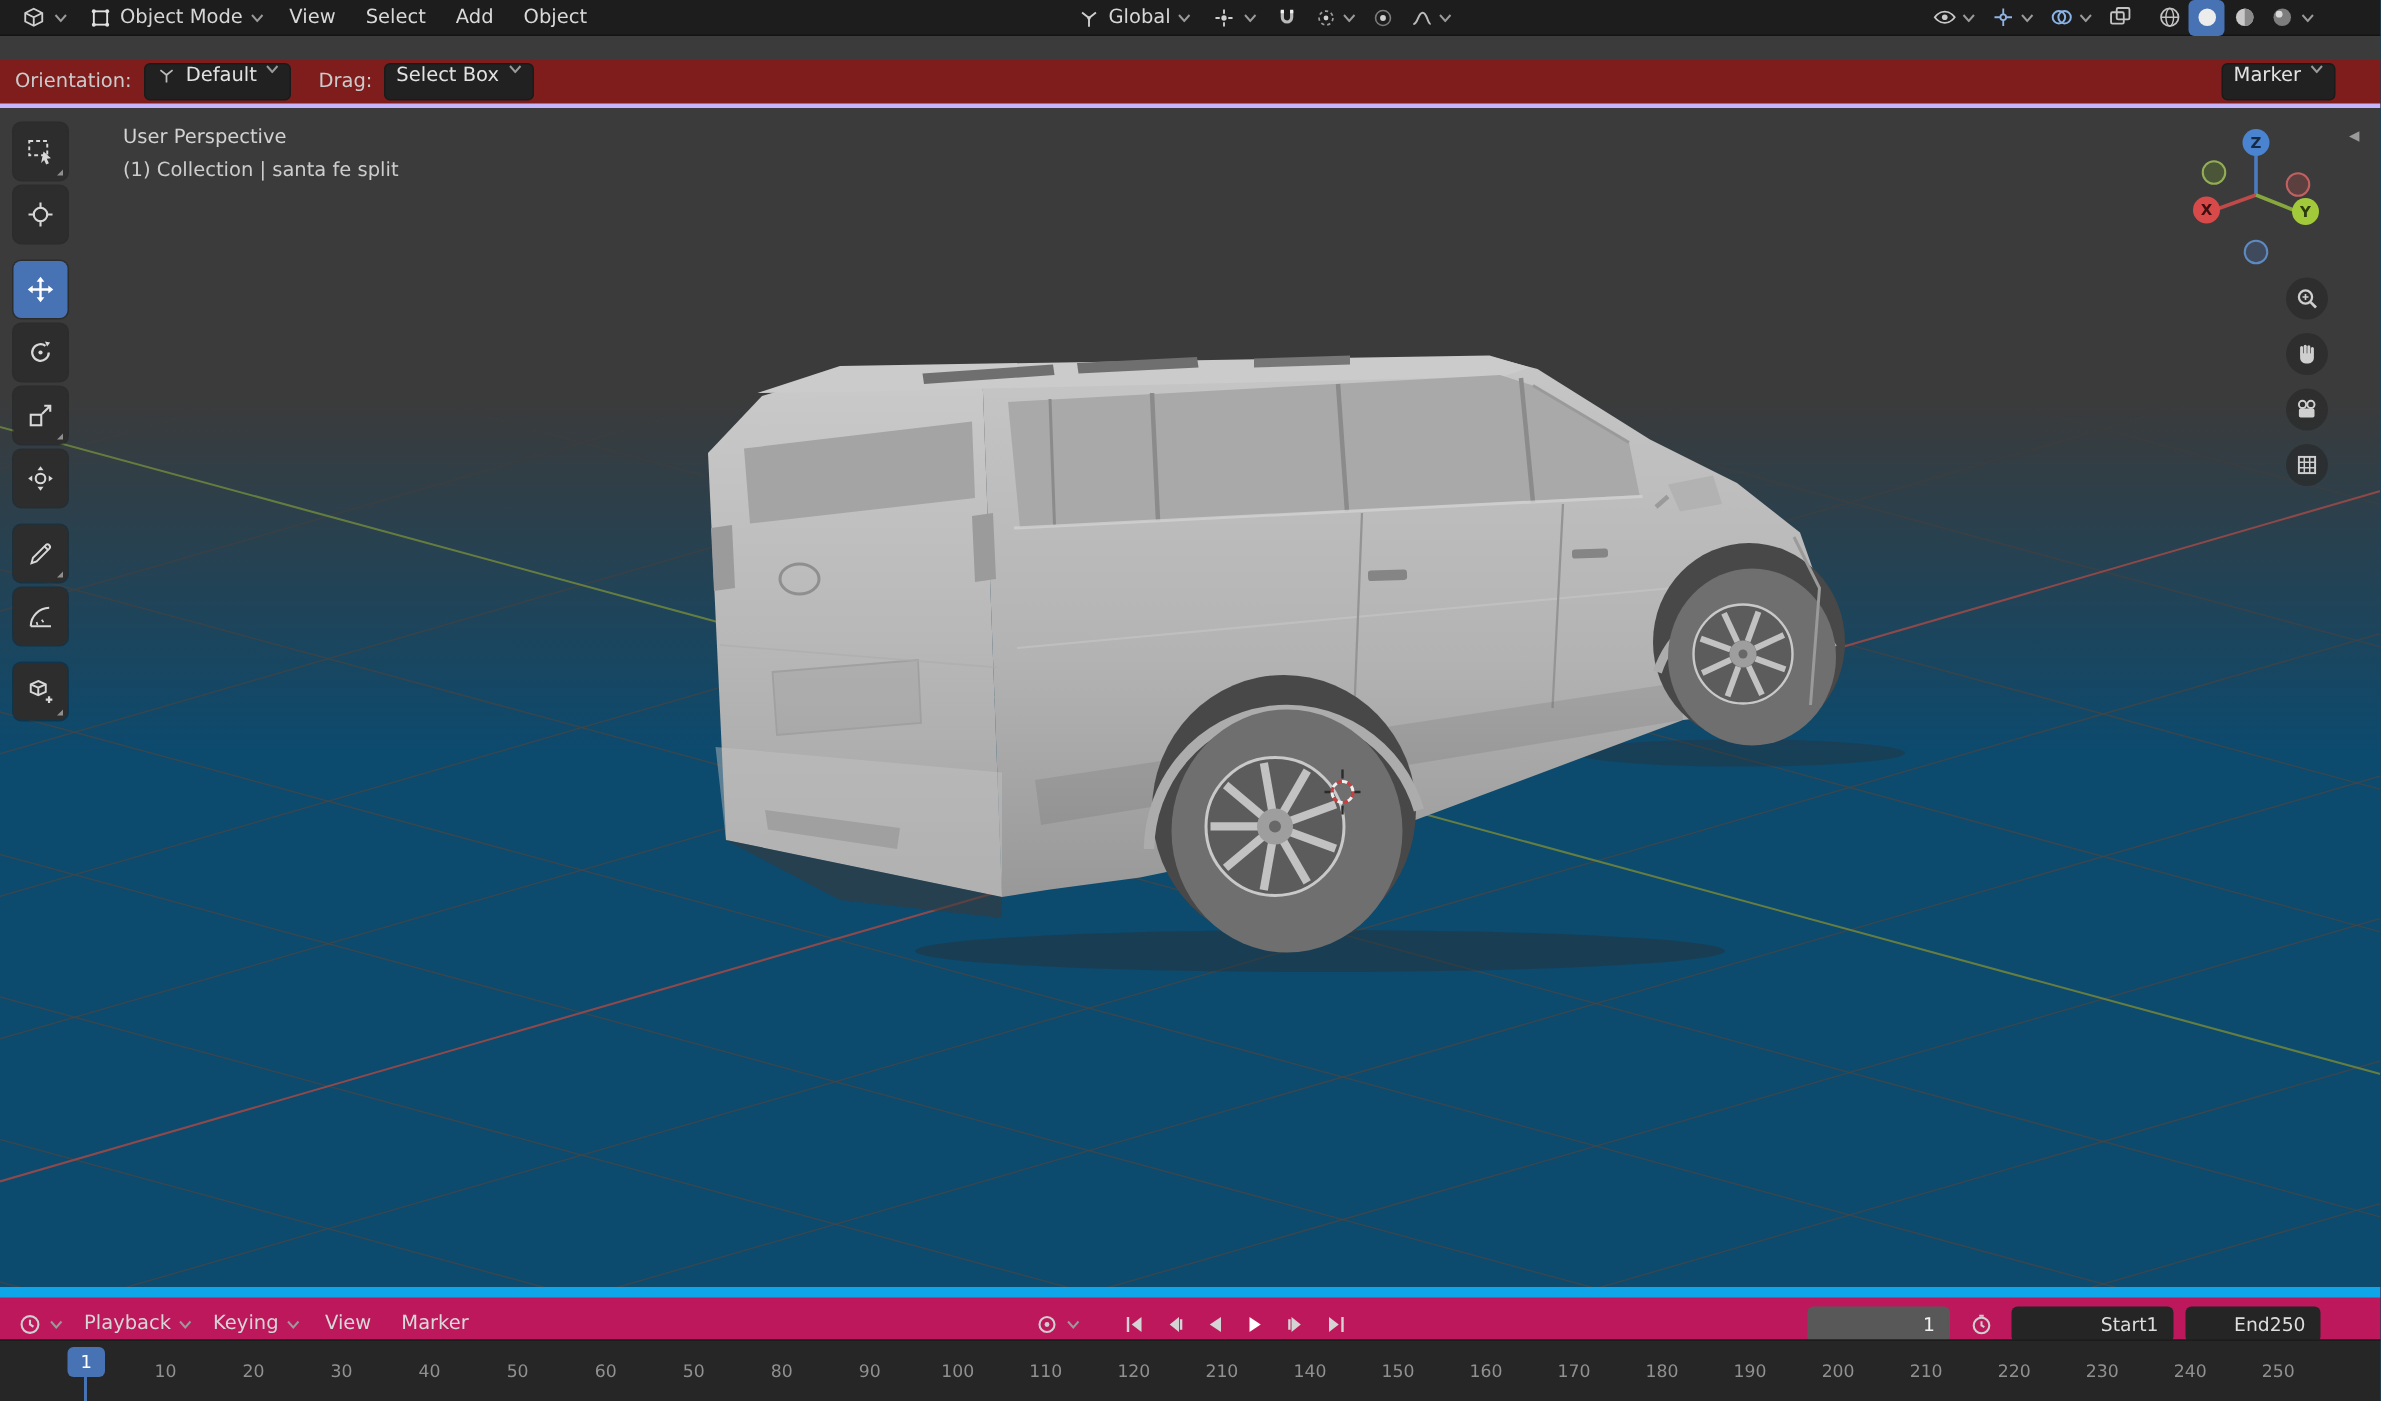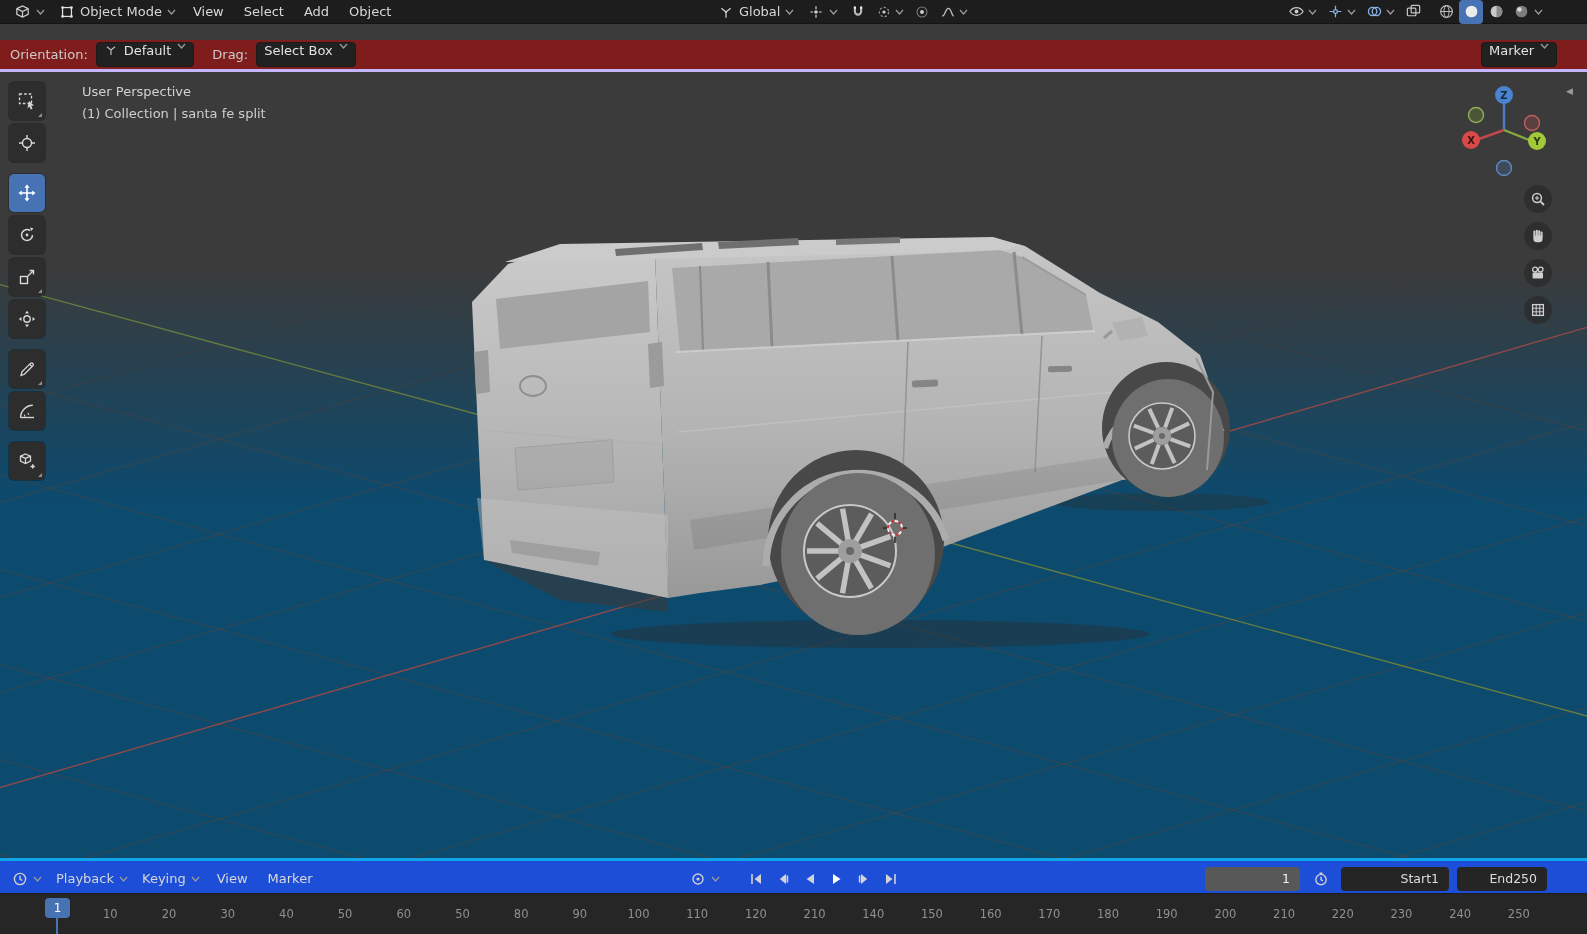--- a/index.html
+++ b/index.html
@@ -45,22 +45,22 @@
       border-left:4px solid transparent;border-bottom:4px solid #8f8f8f;}
 
   
   .nav-gizmo{position:absolute;right:33px;top:10px;width:100px;height:100px;z-index:5;}
   .side-col{position:absolute;right:35px;top:113px;display:flex;flex-direction:column;gap:9px;z-index:5;}
   .side-btn{width:28px;height:28px;border-radius:50%;background:rgba(40,40,40,.65);
             display:flex;align-items:center;justify-content:center;color:#cfcfcf;}
   .sidebar-toggle{position:absolute;right:14px;top:14px;color:#9a9a9a;font-size:9px;z-index:5;}
 
   
-  .tl-header{position:absolute;top:858px;left:0;right:0;height:35px;background:#1d4ed8;
-             border-top:3px solid #0ea5e9;box-sizing:border-box;}
+  .tl-header{position:absolute;top:858px;left:0;right:0;height:35px;background:#be185d;
+             border-top:7px solid #0ea5e9;box-sizing:border-box;}
   .tl-left{position:absolute;left:6px;top:0;height:35px;display:flex;align-items:center;gap:2px;}
   .tl-center{position:absolute;left:50%;top:0;height:35px;transform:translateX(-50%);
              display:flex;align-items:center;gap:2px;}
   .tl-right{position:absolute;right:40px;top:0;height:35px;display:flex;align-items:center;gap:8px;}
   .transport{display:flex;align-items:center;gap:2px;margin-left:16px;}
   .tbtn{width:25px;height:24px;display:flex;align-items:center;justify-content:center;border-radius:4px;color:#d4d4d4;}
   .field{height:24px;border-radius:4px;display:flex;align-items:center;box-sizing:border-box;font-size:12.5px;}
   .frame-field{width:95px;background:#585858;color:#f2f2f2;justify-content:flex-end;padding:0 10px;}
   .range-field{background:#252525;color:#dddddd;justify-content:flex-end;padding:0 10px;}
   .start-field{width:108px;} .end-field{width:90px;}

